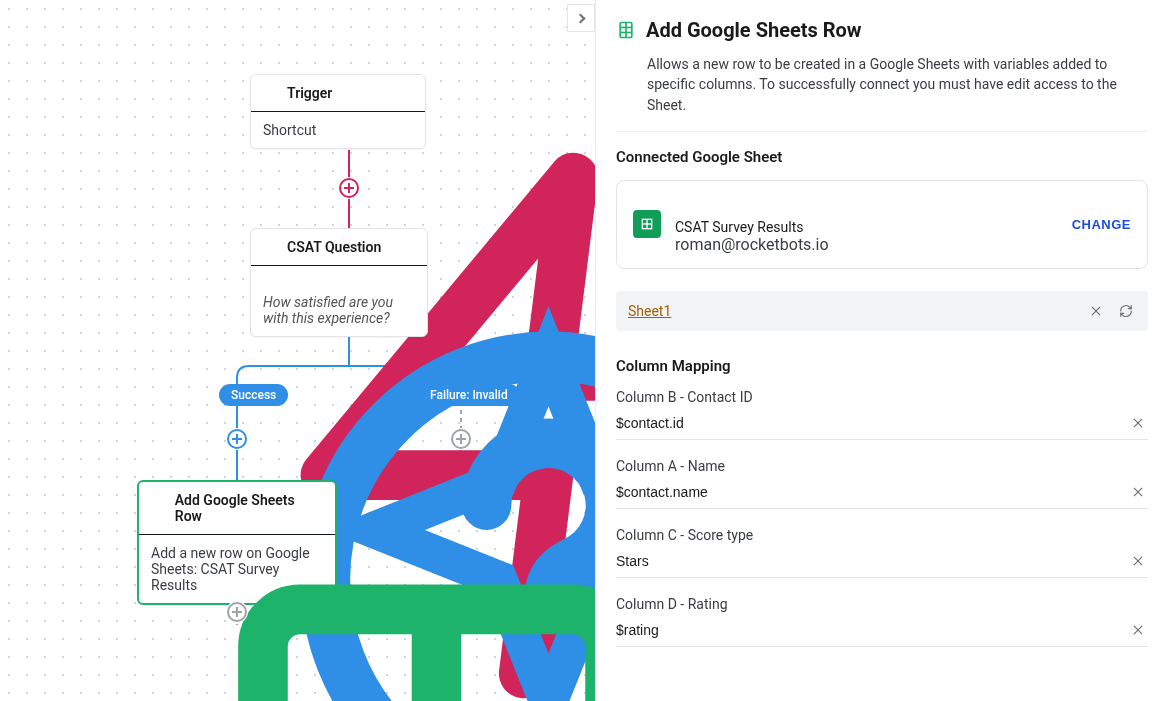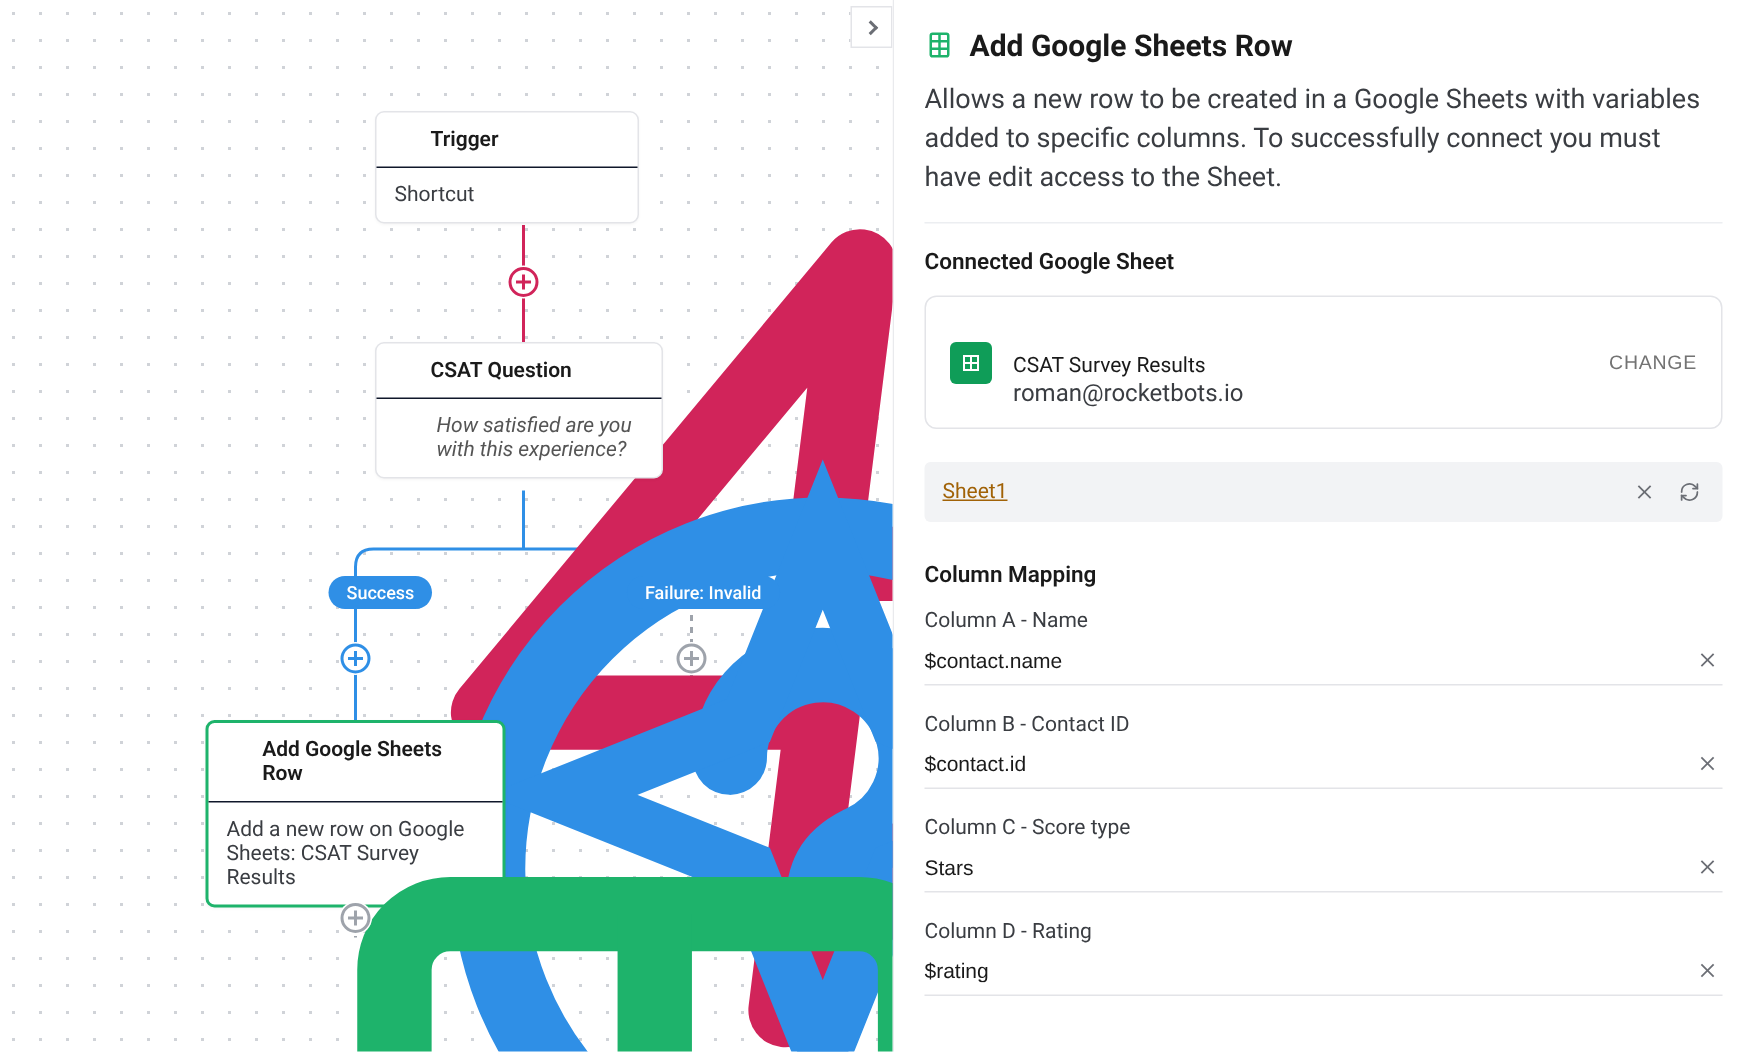--- a/index.html
+++ b/index.html
@@ -8,38 +8,38 @@
 .collapse-btn { position: absolute; top: 4px; right: 0; width: 28px; height: 28px; background: #fff; border: 1px solid #e3e4e8; display: flex; align-items: center; justify-content: center; cursor: pointer; }
 .chev { width: 7px; height: 7px; border-top: 2px solid #6b6e75; border-right: 2px solid #6b6e75; }
 .chev-right { transform: rotate(45deg); margin-left: -2px; }
 .flow svg { position: absolute; top: 0; left: 0; width: 595px; height: 701px; pointer-events: none; }
 .node { position: absolute; background: #fff; border: 1px solid #e3e4e8; border-radius: 6px; box-shadow: 0 1px 2px rgba(0,0,0,0.04); cursor: pointer; }
 .node.selected { border: 2px solid #1eb36b; }
 .node .hdr { display: flex; align-items: center; gap: 8px; padding: 10px 12px; }
 .node .hdr .ic { width: 16px; height: 16px; display: inline-flex; align-items: center; justify-content: center; }
 .node .hdr .lbl { font-weight: 600; font-size: 14px; }
 .node .body { border-top: 1px solid #0f172a; padding: 10px 12px; font-size: 14px; color: #3a3d42; }
-.node .body.q { display: flex; gap: 10px; align-items: flex-start; font-style: italic; color: #555; }
+.node .body.q { display: flex; align-items: flex-start; font-style: italic; color: #555; flex-direction: column; }
 .qicon { width: 18px; height: 18px; min-width: 18px; }
 .plus-node { position: absolute; width: 22px; height: 22px; border-radius: 50%; background: #fff; display: flex; align-items: center; justify-content: center; cursor: pointer; }
 .plus-node svg { width: 22px; height: 22px; }
 .pill { position: absolute; padding: 4px 12px; border-radius: 12px; font-size: 12px; font-weight: 500; background: #2f8fe6; color: #fff; cursor: pointer; }
 .sidebar { width: 573px; height: 701px; border-left: 1px solid #e9eaed; background: #fff; padding: 18px 20px 20px 20px; overflow-y: auto; }
 .sb-header { display: flex; align-items: center; gap: 10px; margin-bottom: 12px; }
 .sb-header .sic { width: 20px; height: 20px; display: inline-flex; }
 .sb-title { font-size: 20px; font-weight: 700; }
-.sb-desc { font-size: 18px; color: #3a3d42; line-height: 1.45; }
+.sb-desc { font-size: 14px; color: #3a3d42; line-height: 1.45; margin-left: 31px; }
 .sb-hr { border: none; border-top: 1px solid #eceef1; margin: 16px 0; }
 .sec-label { font-size: 15px; font-weight: 600; margin-bottom: 14px; }
 .sheet-box { border: 1px solid #e3e4e8; border-radius: 8px; padding: 14px 16px; display: flex; align-items: center; gap: 14px; margin-bottom: 22px; }
 .sheet-ic { width: 28px; height: 28px; border-radius: 4px; background: #0f9d58; display: flex; align-items: center; justify-content: center; }
 .sheet-meta { flex: 1; }
 .sheet-name { font-size: 14px; color: #1a1a1a; margin-top: 24px; }
 .sheet-email { font-size: 16px; color: #3a3d42; }
-.change-btn { color: #737373; font-weight: 400; font-size: 13px; letter-spacing: 0.5px; background: none; border: none; cursor: pointer; }
+.change-btn { color: #1d4ed8; font-weight: 700; font-size: 13px; letter-spacing: 0.5px; background: none; border: none; cursor: pointer; }
 .sheet-tab { background: #f2f3f5; border-radius: 4px; padding: 10px 12px; display: flex; align-items: center; gap: 10px; margin-bottom: 26px; }
 .sheet-tab .tabname { flex: 1; color: #a16207; font-size: 14px; text-decoration: underline; }
 .iconbtn { background: none; border: none; cursor: pointer; color: #6b6e75; width: 20px; height: 20px; display: inline-flex; align-items: center; justify-content: center; }
 .iconbtn svg { width: 14px; height: 14px; }
 .colmap { margin-top: 4px; }
 .colmap .col { margin-bottom: 18px; }
 .colmap .clabel { font-size: 14px; color: #3a3d42; margin-bottom: 8px; }
 .colmap .row { display: flex; align-items: center; border-bottom: 1px solid #e3e4e8; padding-bottom: 6px; }
 .colmap input { flex: 1; border: none; outline: none; font-size: 14px; color: #1a1a1a; background: transparent; }
 </style>
@@ -81,21 +81,21 @@
     </div>
 
     <div class="plus-node" style="left:338px; top:177px;">
       <svg viewBox="0 0 22 22">
           <circle cx="11" cy="11" r="9" fill="#fff" stroke="#d1245a" stroke-width="2"></circle>
           <line x1="11" y1="6" x2="11" y2="16" stroke="#d1245a" stroke-width="2"></line>
           <line x1="6" y1="11" x2="16" y2="11" stroke="#d1245a" stroke-width="2"></line>
         </svg>
     </div>
 
-    <div class="node" style="left:250px; top:228px; width:192px;">
+    <div class="node" style="left:250px; top:228px; width:178px;">
       <div class="hdr">
         <span class="ic">
           <svg viewBox="0 0 24 24" width="16" height="16" fill="none" stroke="#2f8fe6" stroke-width="2">
               <circle cx="12" cy="12" r="9"></circle>
               <path d="M9.5 9a2.5 2.5 0 1 1 3.5 2.3c-.8.4-1 .9-1 1.7" stroke-linecap="round"></path>
               <circle cx="12" cy="16.5" r="0.8" fill="#2f8fe6" stroke="none"></circle>
             </svg>
         </span>
         <span class="lbl">CSAT Question</span>
       </div>
@@ -205,44 +205,44 @@
           <path d="M21 12a9 9 0 0 1-15.5 6.5L3 16"></path>
           <path d="M3 21v-5h5"></path>
         </svg>
     </button>
   </div>
 
   <div class="sec-label">Column Mapping</div>
 
   <div class="colmap">
     <div class="col">
+      <div class="clabel">Column B - Contact ID</div>
+      <div class="row">
+        <input type="text" value="$contact.id" style="">
+        <button class="iconbtn">
+          <svg viewBox="0 0 24 24" fill="none" stroke="currentColor" stroke-width="2">
+              <line x1="5" y1="5" x2="19" y2="19"></line>
+              <line x1="19" y1="5" x2="5" y2="19"></line>
+            </svg>
+        </button>
+      </div>
+    </div>
+    <div class="col">
       <div class="clabel">Column A - Name</div>
       <div class="row">
         <input type="text" value="$contact.name" style="">
         <button class="iconbtn">
           <svg viewBox="0 0 24 24" fill="none" stroke="currentColor" stroke-width="2">
               <line x1="5" y1="5" x2="19" y2="19"></line>
               <line x1="19" y1="5" x2="5" y2="19"></line>
             </svg>
         </button>
       </div>
     </div>
     <div class="col">
-      <div class="clabel">Column B - Contact ID</div>
-      <div class="row">
-        <input type="text" value="$contact.id" style="">
-        <button class="iconbtn">
-          <svg viewBox="0 0 24 24" fill="none" stroke="currentColor" stroke-width="2">
-              <line x1="5" y1="5" x2="19" y2="19"></line>
-              <line x1="19" y1="5" x2="5" y2="19"></line>
-            </svg>
-        </button>
-      </div>
-    </div>
-    <div class="col">
       <div class="clabel">Column C - Score type</div>
       <div class="row">
         <input type="text" value="Stars" style="">
         <button class="iconbtn">
           <svg viewBox="0 0 24 24" fill="none" stroke="currentColor" stroke-width="2">
               <line x1="5" y1="5" x2="19" y2="19"></line>
               <line x1="19" y1="5" x2="5" y2="19"></line>
             </svg>
         </button>
       </div>

